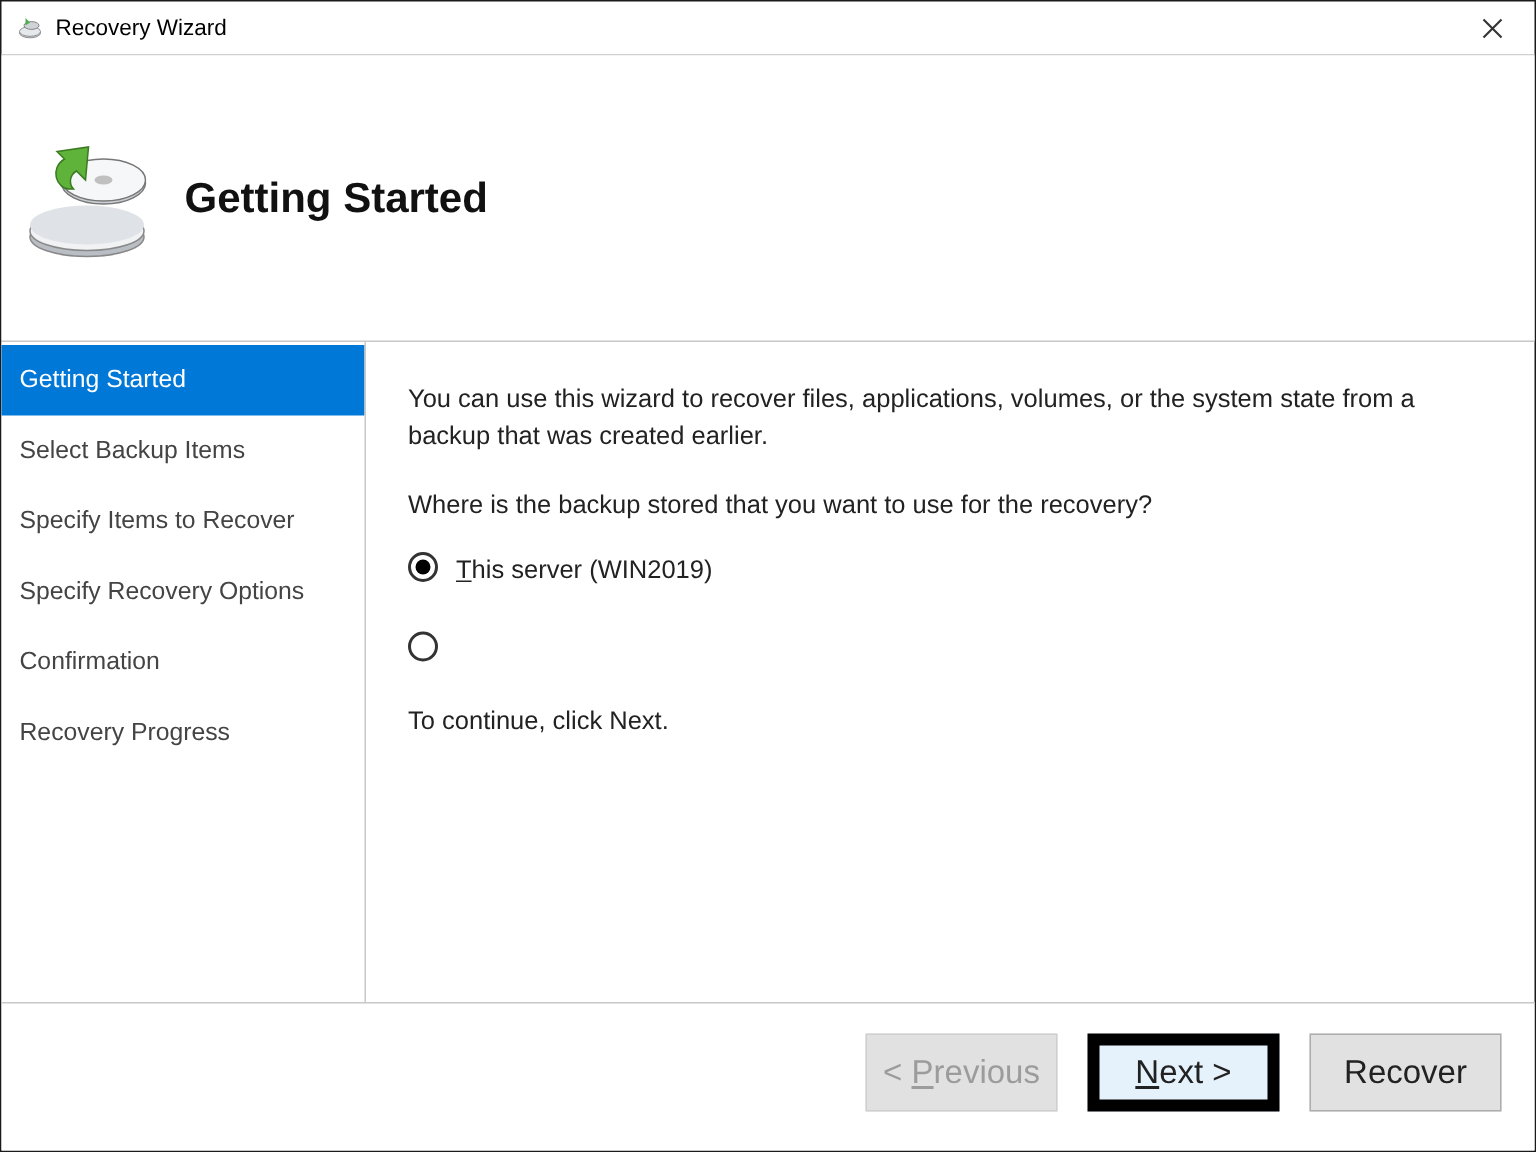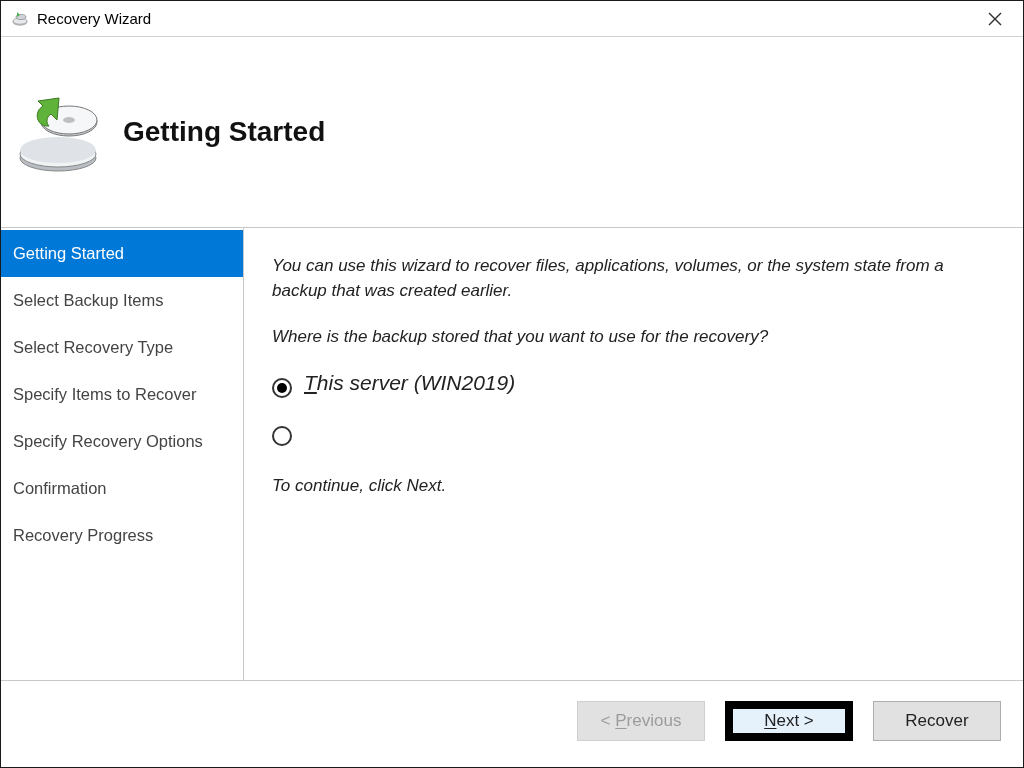--- a/index.html
+++ b/index.html
@@ -98,34 +98,33 @@
     background: #c8c8c8;
   }
   .content {
     flex: 1;
     padding: 26px 30px 20px 28px;
     display: flex;
     flex-direction: column;
     font-size: 17px;
     color: #222;
     line-height: 1.45;
-    font-style: italic;
   }
   .content p {
     margin: 0 0 22px 0;
   }
   .content .question {
     margin-bottom: 18px;
   }
   .radio-row {
     display: flex;
-    align-items: flex-end;
+    align-items: flex-start;
     margin-bottom: 28px;
     cursor: default;
-    font-size: 21px;
+    font-size: 17px;
   }
   .radio-row .radio {
     width: 20px; height: 20px;
     border: 2px solid #333;
     border-radius: 50%;
     margin-right: 12px;
     display: flex;
     align-items: center;
     justify-content: center;
   }
@@ -139,22 +138,22 @@
   .footer {
     border-top: 1px solid #c8c8c8;
     padding: 20px 22px 26px 0;
     display: flex;
     justify-content: flex-end;
     gap: 20px;
     background: #fff;
   }
   .footer button {
     width: 128px;
-    height: 40px;
-    font-size: 17px;
+    height: 52px;
+    font-size: 22px;
     font-family: inherit;
     background: #e1e1e1;
     border: 1px solid #adadad;
     color: #222;
     cursor: default;
   }
   .footer button.default {
     border: 8px solid #000000;
     background: #e5f1fb;
   }
@@ -203,21 +202,20 @@
     </span>
     <h1>Getting Started</h1>
   </div>
 
   <div class="hr"></div>
 
   <div class="body-area">
     <div class="sidebar">
       <div class="step active">Getting Started</div>
       <div class="step">Select Backup Items</div>
-      <div class="step">Select Recovery Type</div>
       <div class="step">Specify Items to Recover</div>
       <div class="step">Specify Recovery Options</div>
       <div class="step">Confirmation</div>
       <div class="step">Recovery Progress</div>
     </div>
 
     <div class="vline"></div>
 
     <div class="content">
       <p>You can use this wizard to recover files, applications, volumes, or the system state from a backup that was created earlier.</p>

